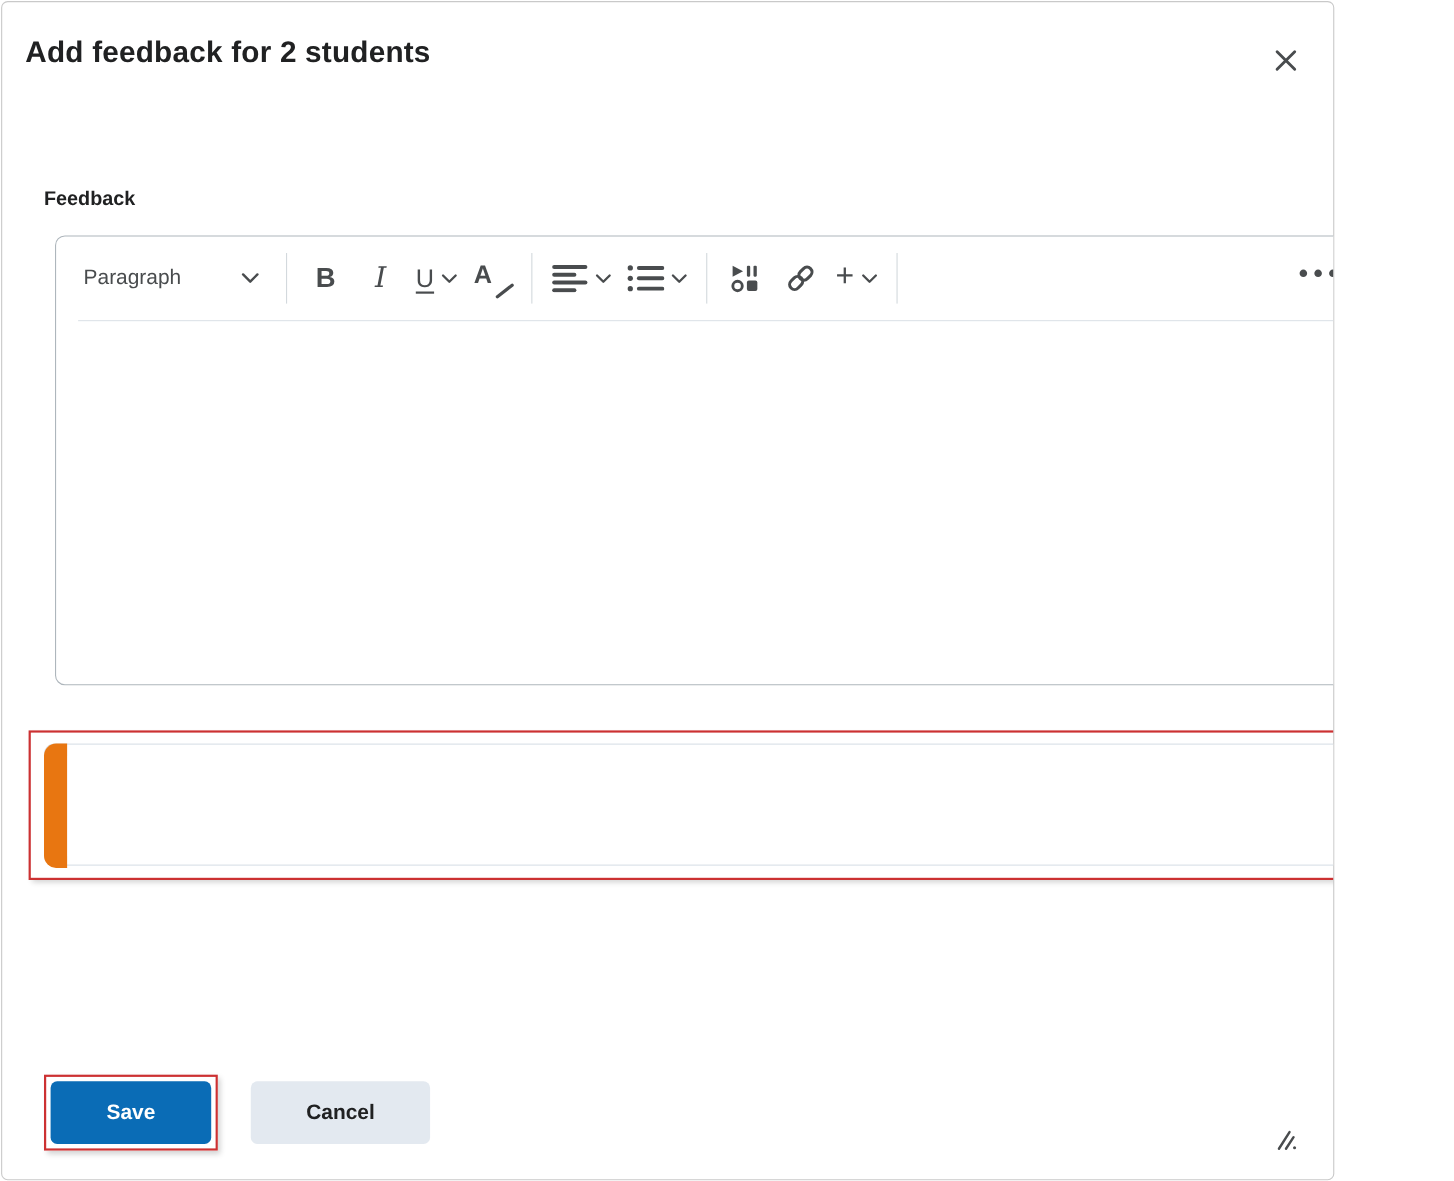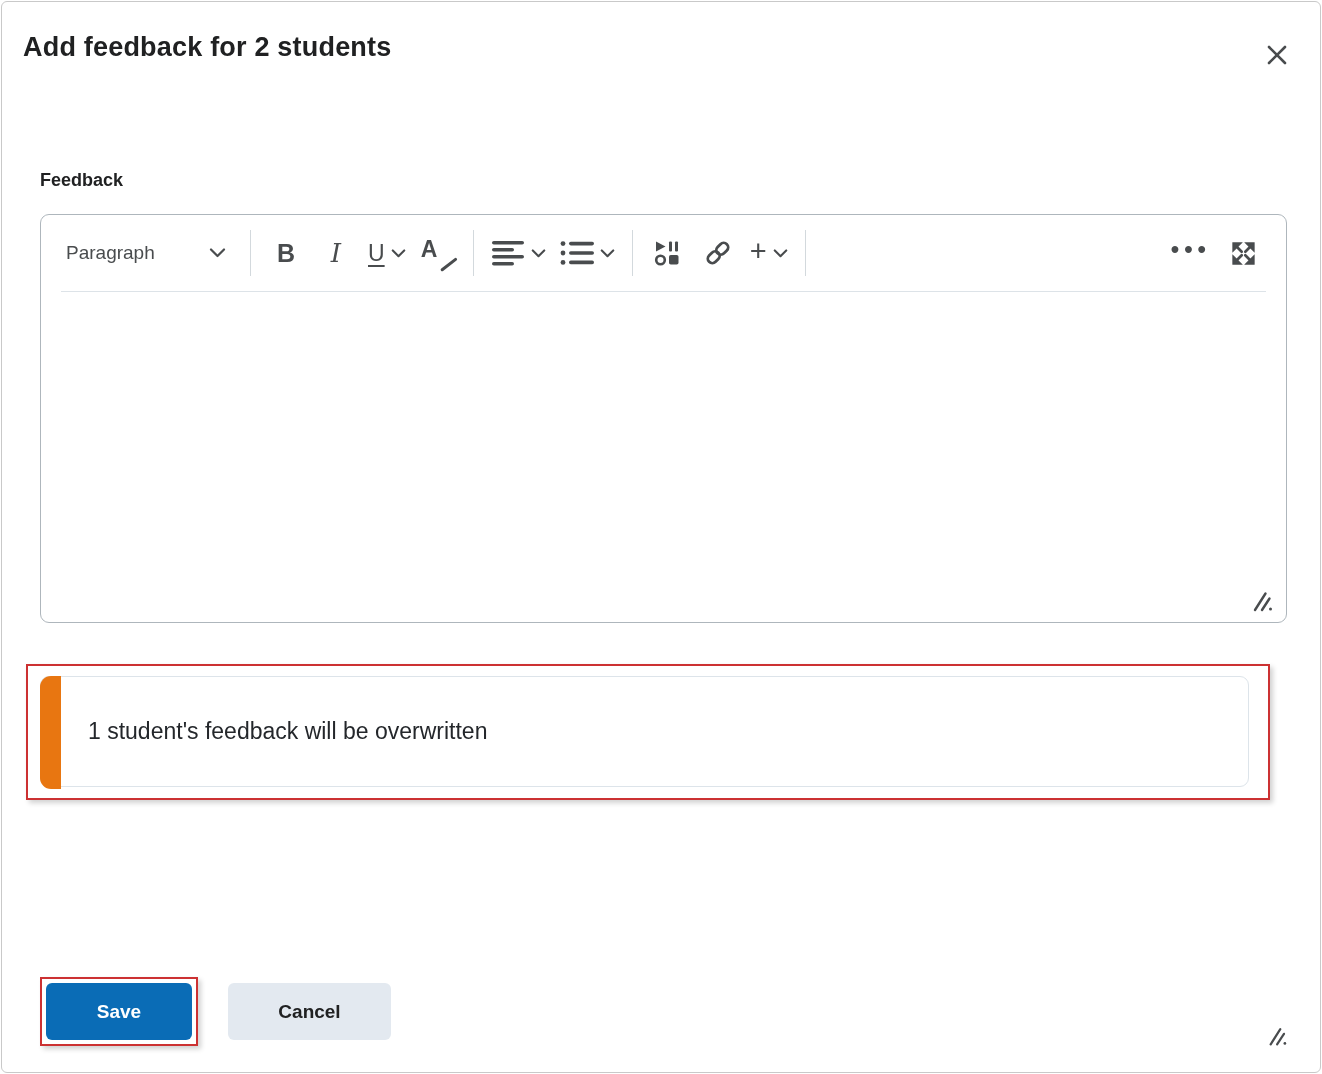--- a/index.html
+++ b/index.html
@@ -1,37 +1,37 @@
 <!DOCTYPE html>
 <html><head>
 <meta charset="utf-8">
 <style>
   * { margin:0; padding:0; box-sizing:border-box; }
   html,body { width:1322px; height:1074px; background:#fff; font-family:"Liberation Sans", sans-serif; }
   .dialog {
-    position:relative; width:1320px; height:1072px; margin:1px;
+    position:relative; width:1212px; height:1072px; margin:1px;
     background:#fff; border:1px solid #c9c9c9; border-radius:6px;
     overflow:hidden;
   }
   .dialog-title {
     position:absolute; left:21px; top:30px;
     font-size:27px; font-weight:700; color:#202122; letter-spacing:.2px;
   }
   .close-btn {
     position:absolute; right:26px; top:36px; width:34px; height:34px;
     background:none; border:none; cursor:pointer; color:#494c4e;
     display:flex; align-items:center; justify-content:center;
   }
   .field-label {
     position:absolute; left:38px; top:168px;
     font-size:18px; font-weight:700; color:#202122;
   }
   
   .editor {
-    position:absolute; left:38px; top:212px; width:1247px; height:409px;
+    position:absolute; left:48px; top:212px; width:1247px; height:409px;
     border:1px solid #aeb6bc; border-radius:9px; background:#fff;
   }
   .toolbar {
     position:relative; display:flex; align-items:center;
     height:76px; padding:0 18px;
   }
   .toolbar-rule {
     position:absolute; left:20px; right:20px; top:76px; height:1px; background:#dde3e8;
   }
   .tb-divider { width:1px; height:46px; background:#d3d9dd; margin:0 10px; flex:none; }
@@ -252,21 +252,20 @@
           <circle cx="19.5" cy="19" r="1.5" fill="#494c4e" stroke="none"></circle>
         </svg>
       </span>
     </button>
   </div>
 
   <div class="alert-annotation"></div>
 
   <div class="alert-box">
     <div class="alert-bar"></div>
-    <div class="alert-text">1 student's feedback will be overwritten</div>
   </div>
 
   <div class="save-annotation"></div>
 
   <button class="btn btn-cancel">Cancel</button>
   <button class="btn btn-save">Save</button>
 
   <button class="resize-grip dialog-grip">
     <span>
       <svg width="22" height="22" viewBox="0 0 24 24" stroke="#494c4e" stroke-width="2.4" stroke-linecap="round">

